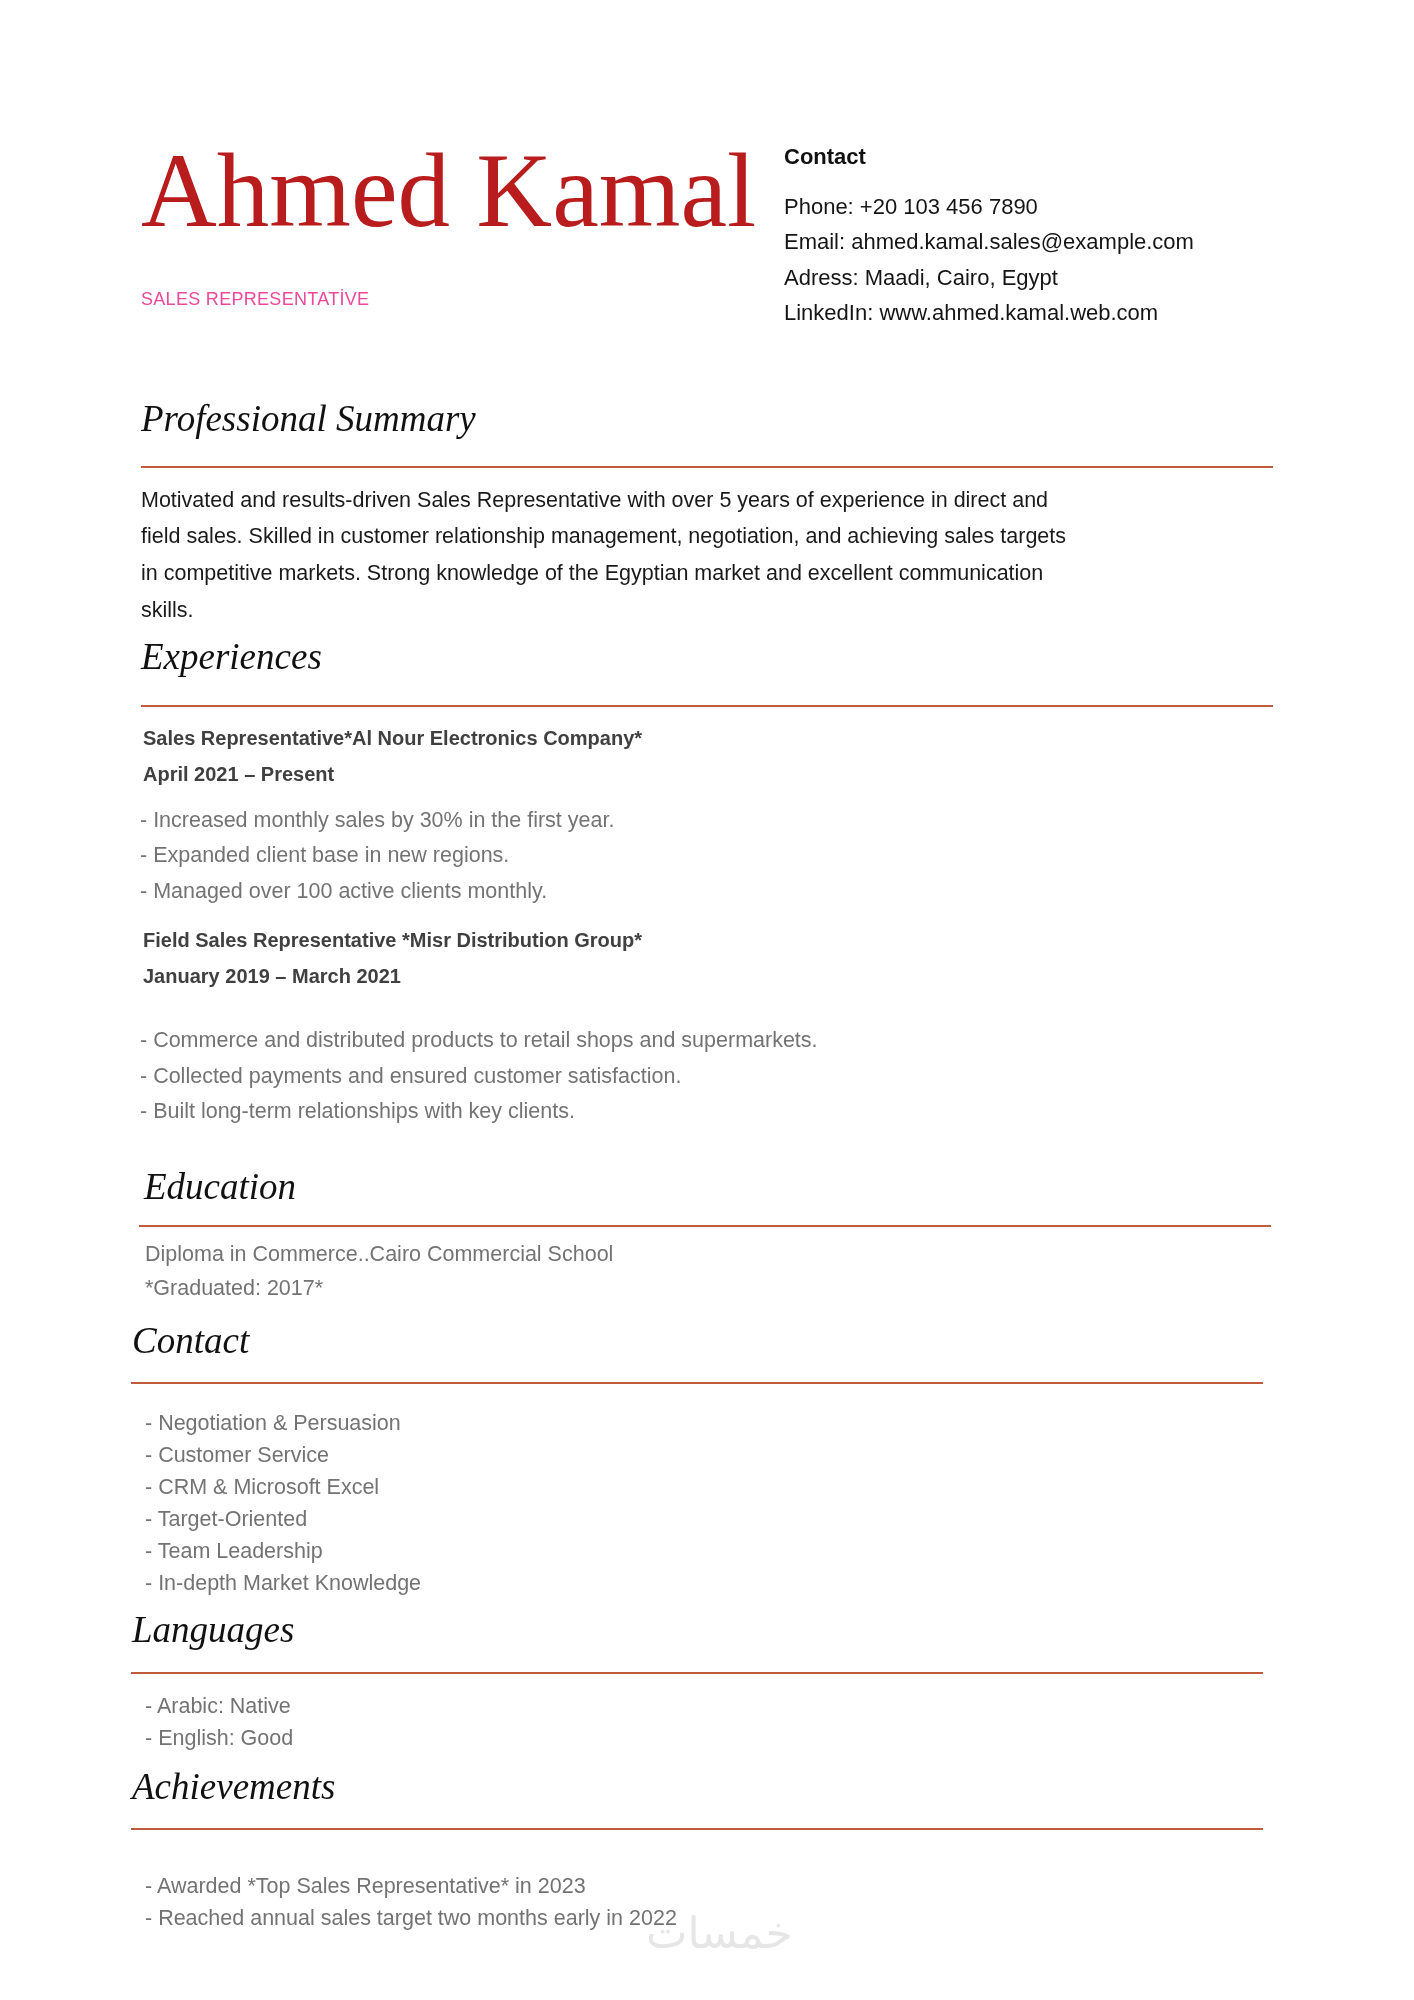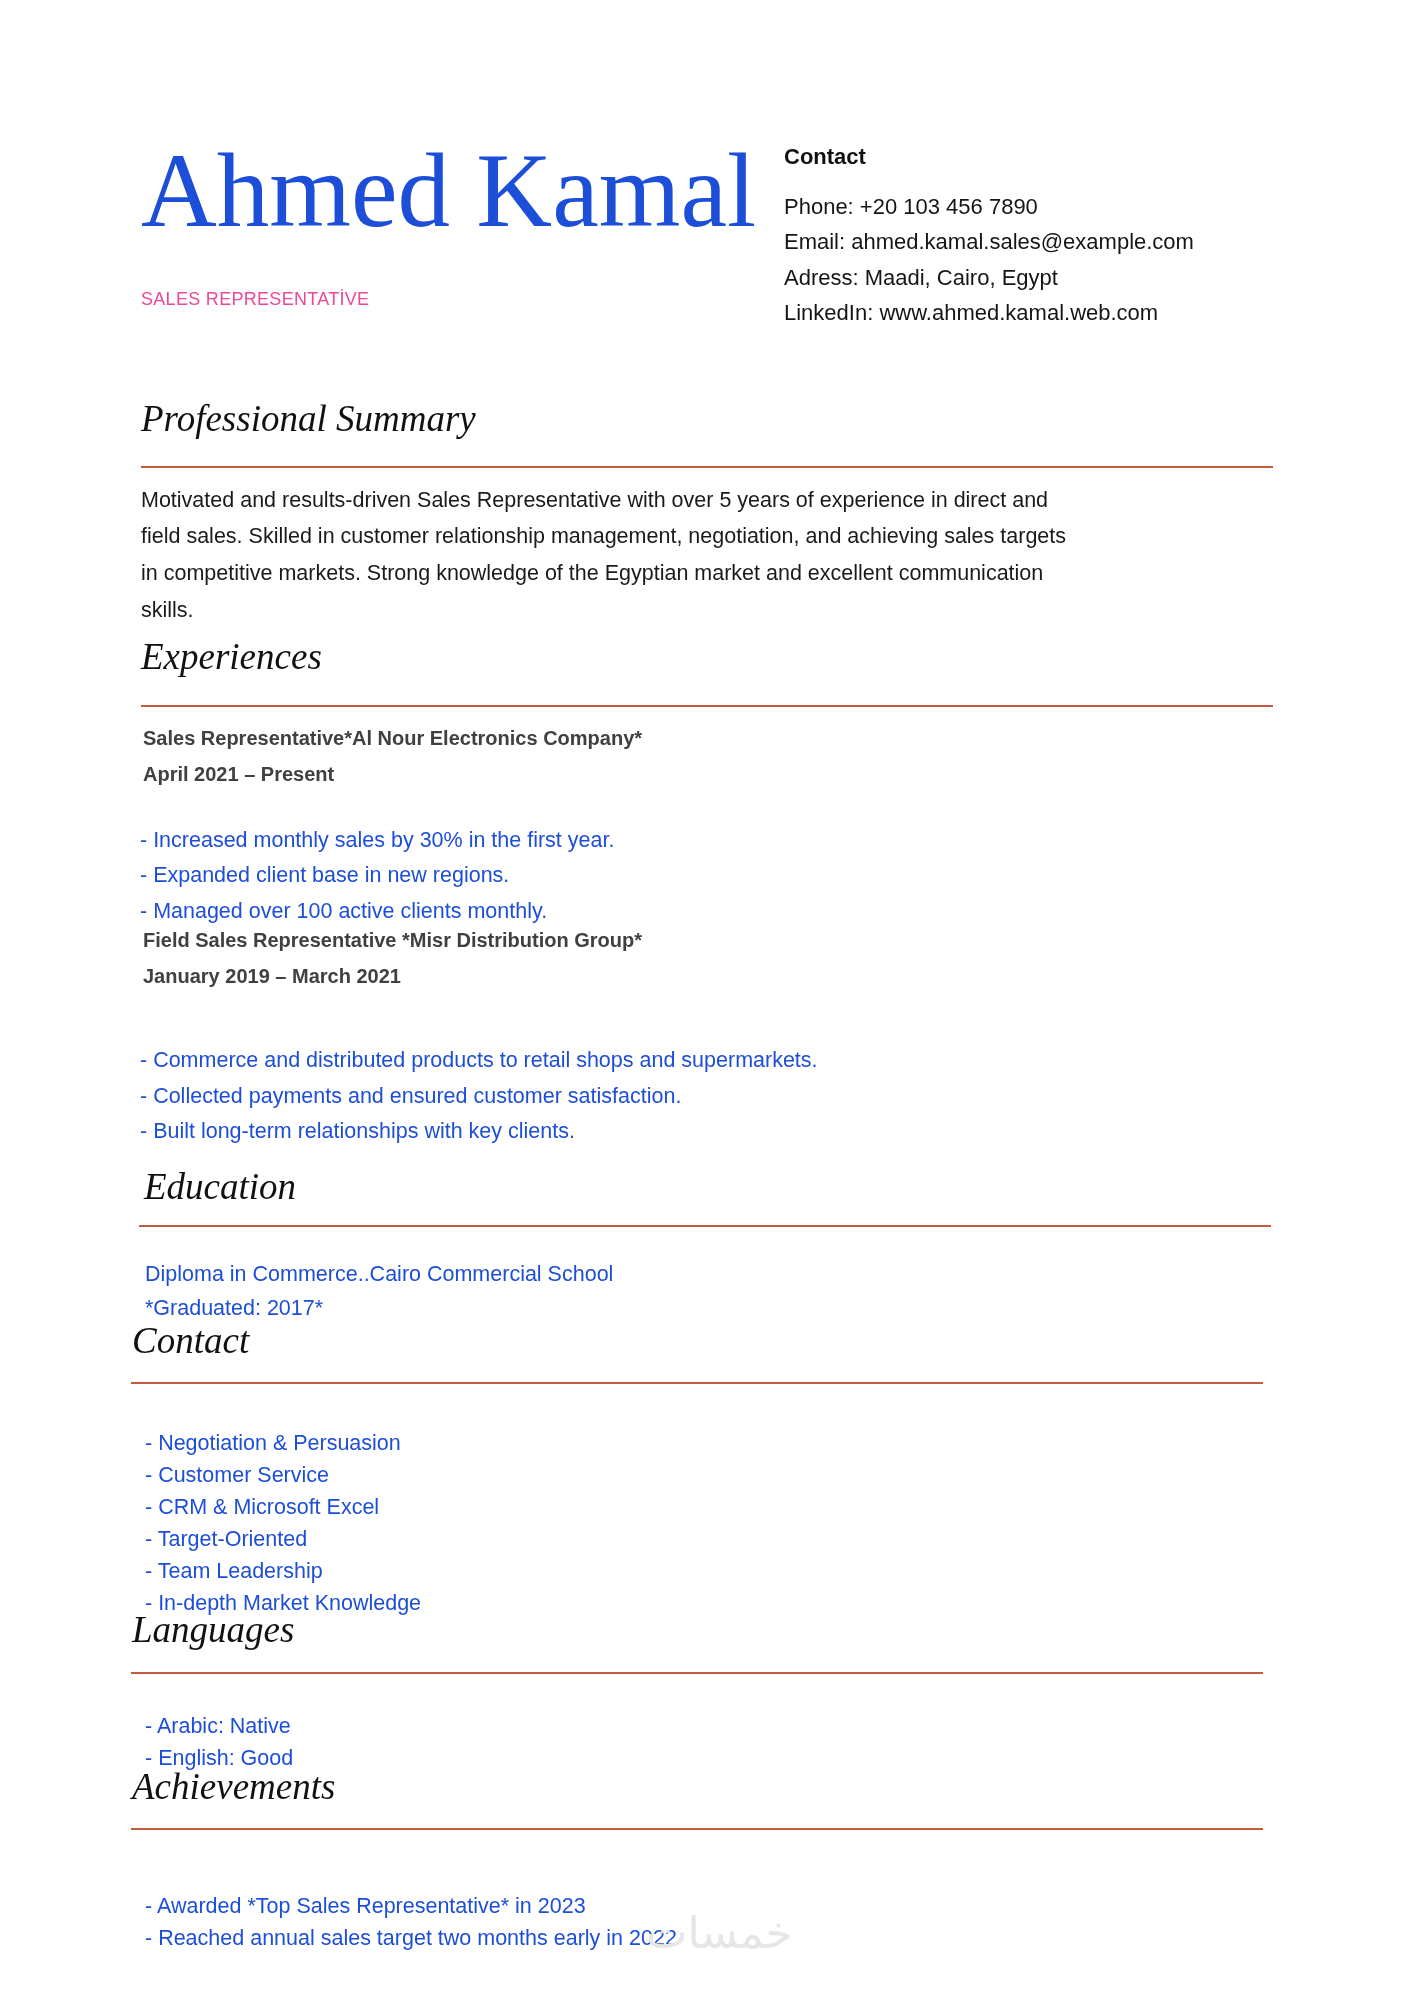--- a/index.html
+++ b/index.html
@@ -1,26 +1,26 @@
 <!DOCTYPE html>
 <html><head>
 <meta charset="utf-8">
 <style>
   html, body { margin: 0; padding: 0; background: #ffffff; }
   body { width: 1414px; height: 2000px; position: relative; overflow: hidden; color: #111111; }
   .abs { position: absolute; white-space: nowrap; }
-  .name { left: 141px; top: 138px; font-size: 105px; line-height: 105px; color: #1d4ed8; font-family: "Liberation Serif", serif; }
+  .name { left: 141px; top: 138px; font-size: 105px; line-height: 105px; color: #b91c1c; font-family: "Liberation Serif", serif; }
   .title { left: 141px; top: 286px; font-size: 18px; line-height: 26px; letter-spacing: 0.3px; color: #ec4899; font-family: "Liberation Sans", sans-serif; }
   .contact-h { left: 784px; top: 146px; font-size: 22px; line-height: 22px; font-weight: bold; font-family: "Liberation Sans", sans-serif; }
   .contact-line { left: 784px; font-size: 22px; line-height: 22px; font-family: "Liberation Sans", sans-serif; color: #151515; }
   .sec-h { font-family: "Liberation Serif", serif; font-style: italic; font-size: 37px; line-height: 36px; color: #111; }
   .rule { position: absolute; height: 2px; background: #c25a3c; }
   .p { font-family: "Liberation Sans", sans-serif; font-size: 21.5px; line-height: 22px; color: #1a1a1a; }
   .job-t { font-family: "Liberation Sans", sans-serif; font-size: 20px; line-height: 20px; font-weight: bold; color: #404040; }
-  .li { font-family: "Liberation Sans", sans-serif; font-size: 21.5px; line-height: 22px; color: #1d4ed8; margin-top: 20px; }
+  .li { font-family: "Liberation Sans", sans-serif; font-size: 21.5px; line-height: 22px; color: #737373; }
   .watermark { left: 646px; top: 1908px; font-family: "DejaVu Sans", sans-serif; font-size: 44px; line-height: 50px; color: #e6e6e6; direction: rtl; }
 </style>
 </head>
 <body>
 
 <div class="abs name">Ahmed Kamal</div>
 <div class="abs title">SALES REPRESENTATİVE</div>
 
 <div>
   <div class="abs contact-h">Contact</div>

